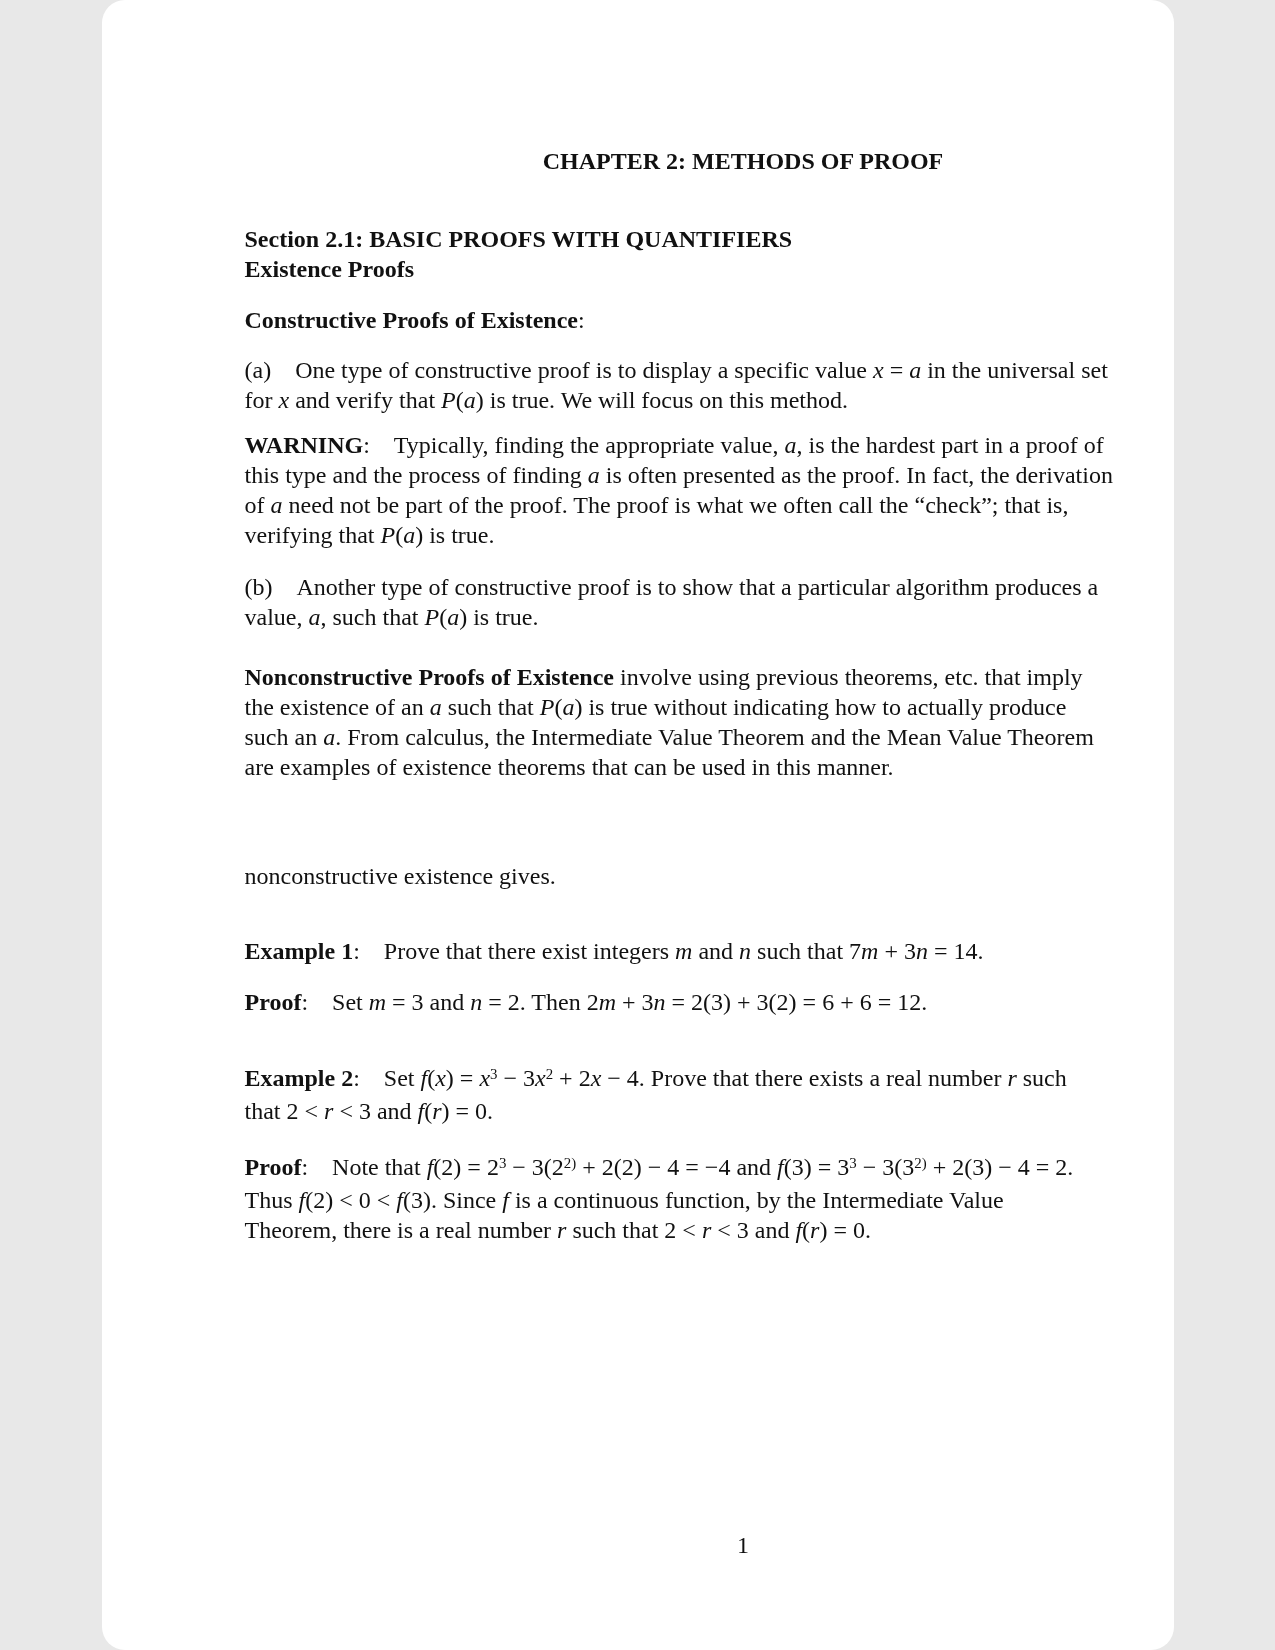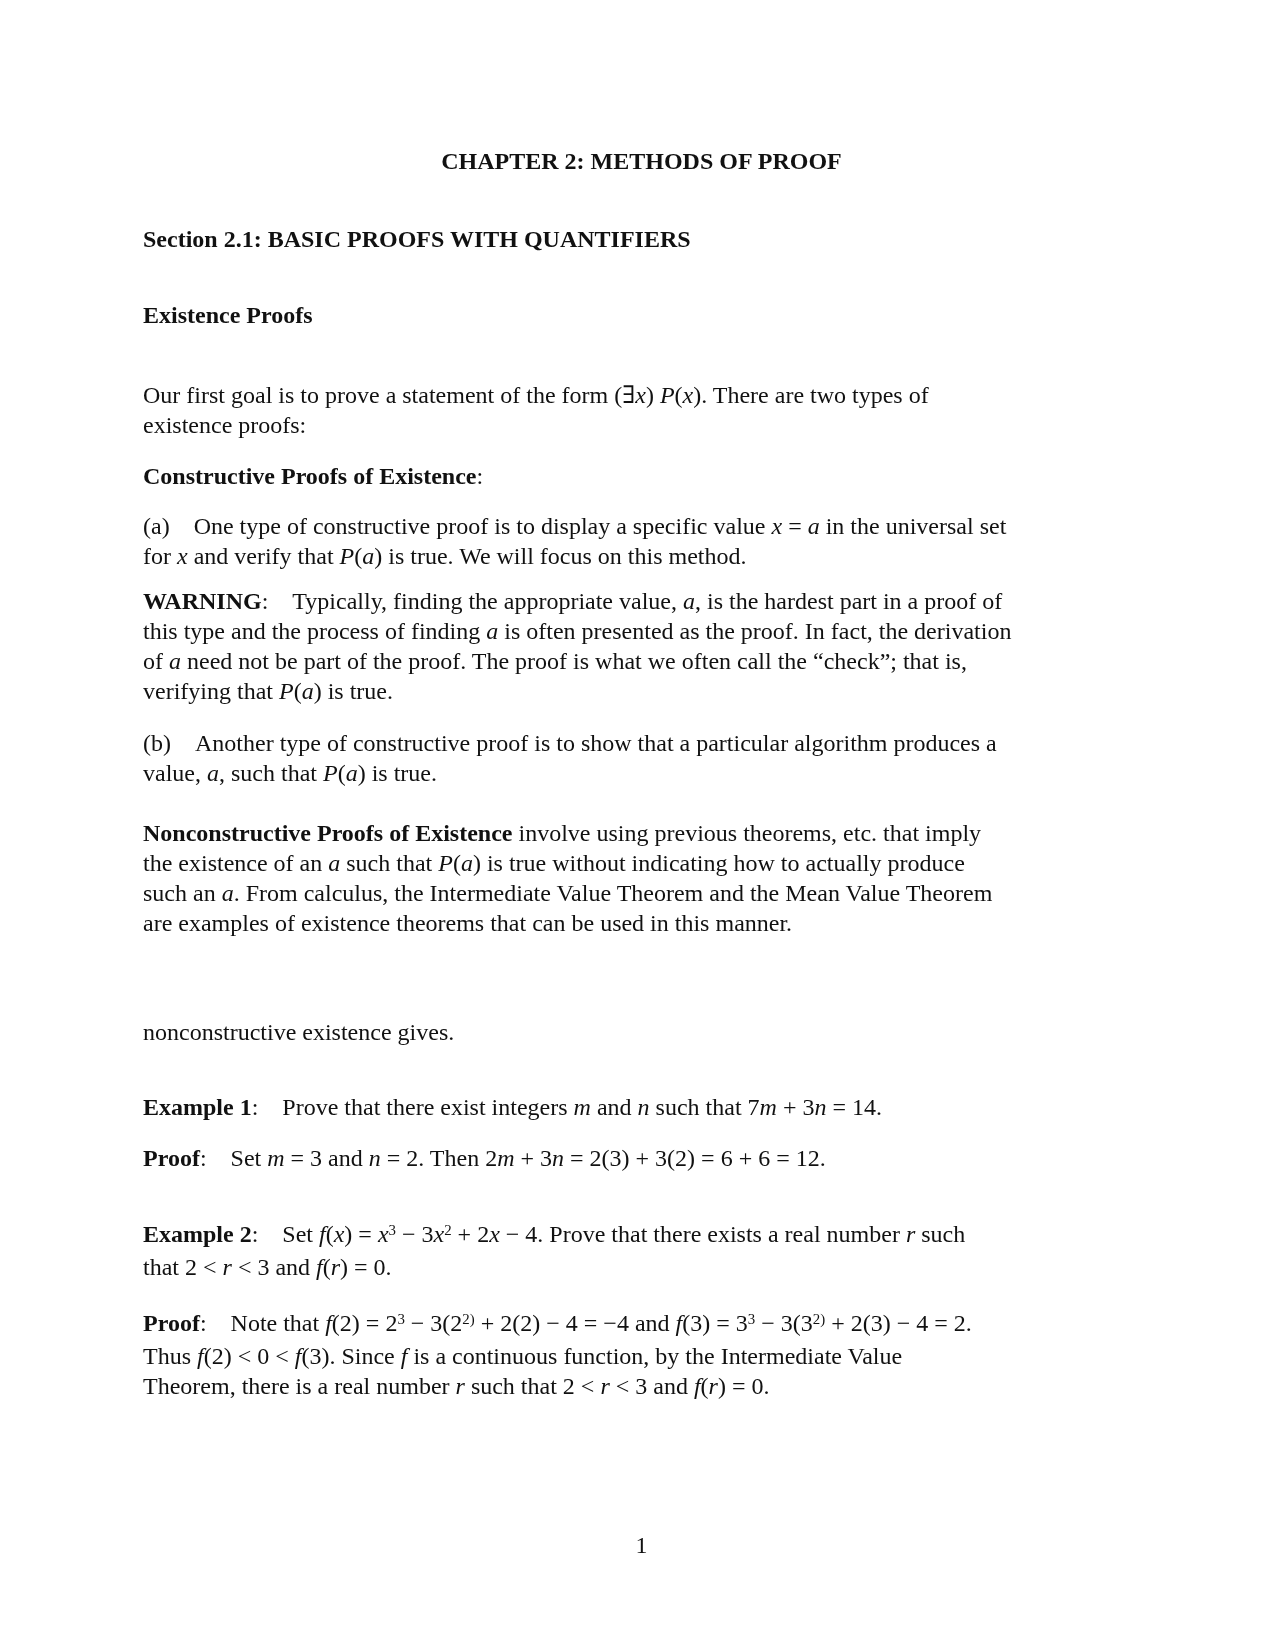--- a/index.html
+++ b/index.html
@@ -1,26 +1,27 @@
 <!DOCTYPE html>
 <html><head>
 <meta charset="utf-8">
 <style>
   html, body { margin: 0; padding: 0; background: #e8e8e8; }
   .page {
     position: relative;
-    width: 1275px;
+    width: 1072px;
     height: 1650px;
     margin: 0 auto;
     background: #ffffff;
     color: #111111;
     font-family: "Liberation Serif", "DejaVu Serif", serif;
     font-size: 24px;
     line-height: 30px;
     overflow: hidden;
+    border-radius: 23px;
   }
   .textcol {
     position: absolute;
     left: 143px;
     top: 146px;
     width: 997px;
   }
   .block { white-space: nowrap; margin: 0; }
   .center { text-align: center; }
   .b { font-weight: bold; }
@@ -42,23 +43,22 @@
 </head>
 <body>
 
 <div class="page">
   <div class="textcol">
 
     <div class="block center" style="margin-top:0"><span class="b">CHAPTER 2: METHODS OF PROOF</span></div>
 
     <div class="block" style="margin-top:48px"><span class="b">Section 2.1: BASIC PROOFS WITH QUANTIFIERS</span></div>
 
-    <div class="block" style="margin-top:46px"><span class="b">Existence Proofs</span></div>
+    <div class="block" style=""><span class="b">Existence Proofs</span></div>
 
-    <div class="block" style="margin-top:50px"><span>Our first goal is to prove a statement of the form (</span><span>∃</span><span class="i">x</span><span>) </span><span class="i">P</span><span>(</span><span class="i">x</span><span>). There are two types of</span><br><span>existence proofs:</span></div>
 
     <div class="block" style="margin-top:21px"><span class="b">Constructive Proofs of Existence</span><span>:</span></div>
 
     <div class="block" style="margin-top:20px"><span>(a) One type of constructive proof is to display a specific value </span><span class="i">x</span><span> = </span><span class="i">a</span><span> in the universal set</span><br><span>for </span><span class="i">x</span><span> and verify that </span><span class="i">P</span><span>(</span><span class="i">a</span><span>) is true. We will focus on this method.</span></div>
 
     <div class="block" style="margin-top:15px"><span class="b">WARNING</span><span>: Typically, finding the appropriate value, </span><span class="i">a</span><span>, is the hardest part in a proof of</span><br><span>this type and the process of finding </span><span class="i">a</span><span> is often presented as the proof. In fact, the derivation</span><br><span>of </span><span class="i">a</span><span> need not be part of the proof. The proof is what we often call the “check”; that is,</span><br><span>verifying that </span><span class="i">P</span><span>(</span><span class="i">a</span><span>) is true.</span></div>
 
     <div class="block" style="margin-top:22px"><span>(b) Another type of constructive proof is to show that a particular algorithm produces a</span><br><span>value, </span><span class="i">a</span><span>, such that </span><span class="i">P</span><span>(</span><span class="i">a</span><span>) is true.</span></div>
 
     <div class="block" style="margin-top:30px"><span class="b">Nonconstructive Proofs of Existence</span><span> involve using previous theorems, etc. that imply</span><br><span>the existence of an </span><span class="i">a</span><span> such that </span><span class="i">P</span><span>(</span><span class="i">a</span><span>) is true without indicating how to actually produce</span><br><span>such an </span><span class="i">a</span><span>. From calculus, the Intermediate Value Theorem and the Mean Value Theorem</span><br><span>are examples of existence theorems that can be used in this manner.</span></div>

